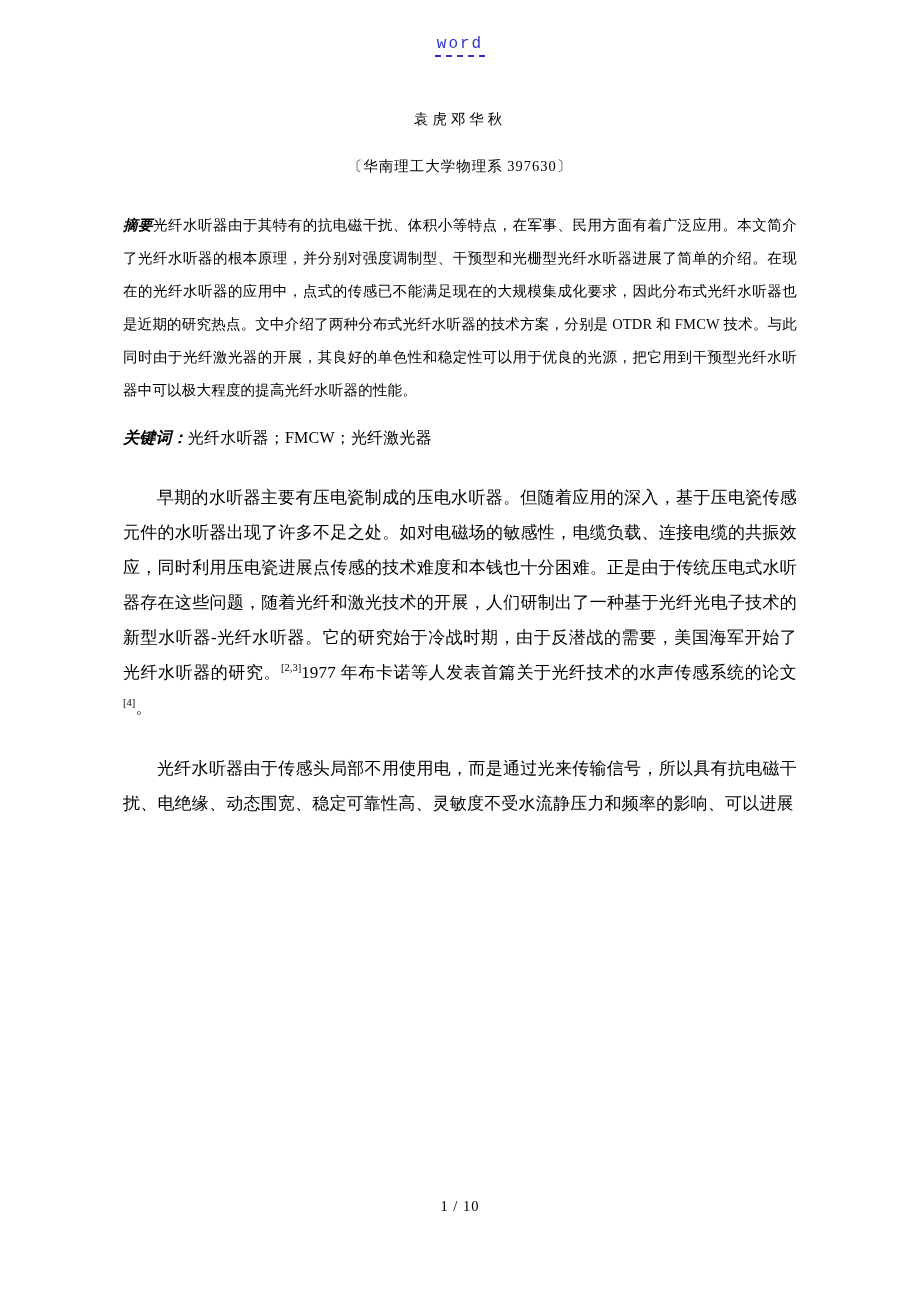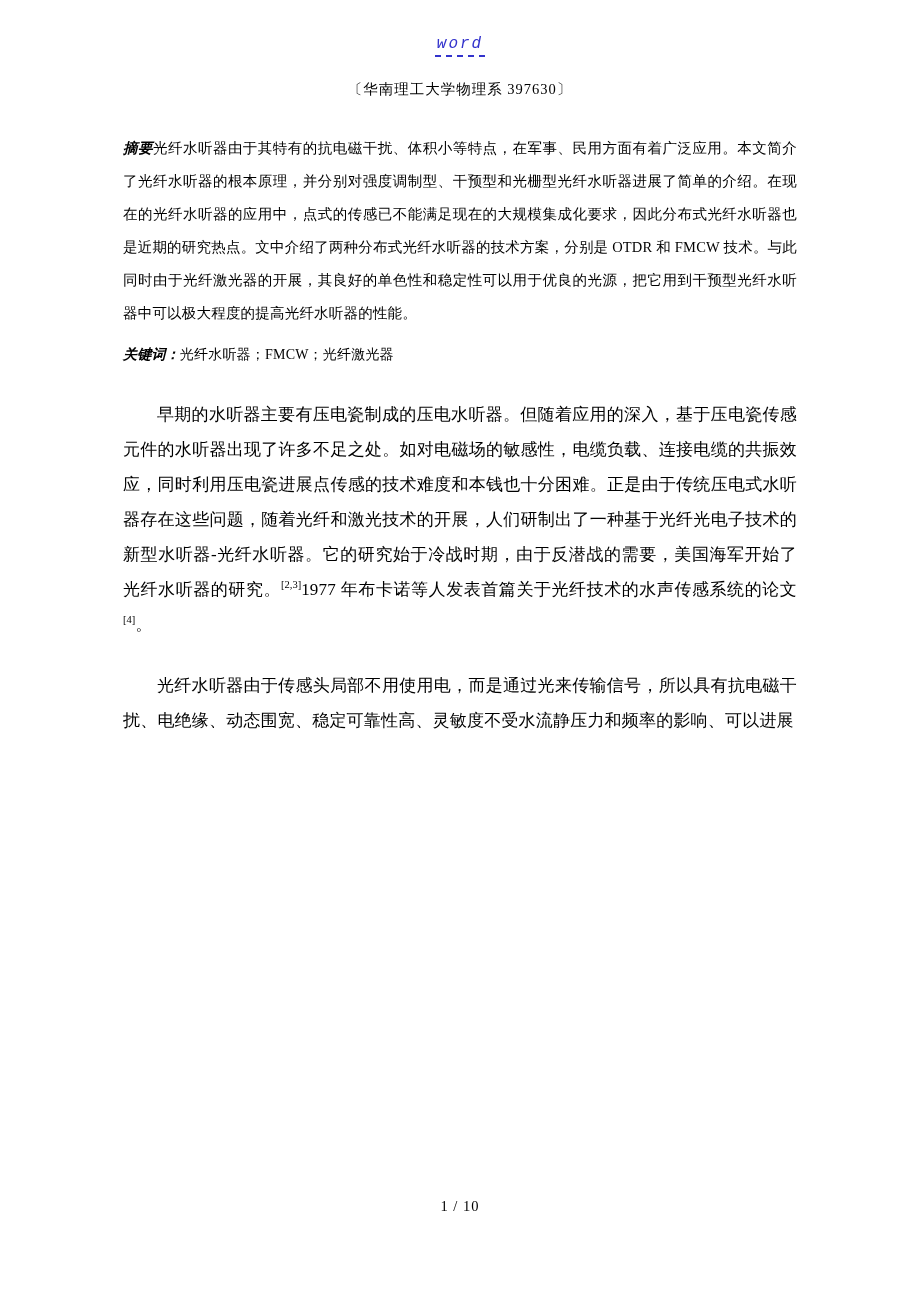--- a/index.html
+++ b/index.html
@@ -13,21 +13,20 @@
     background: #ffffff;
     overflow: hidden;
     font-family: "Liberation Serif", "DejaVu Serif", serif;
     color: #000000;
   }
   .content { padding: 0 123px; }
 
   .header-line {
     padding-top: 34px;
     text-align: center;
-    font-style: italic;
   }
   .word-link {
     font-family: "Liberation Mono", "DejaVu Sans Mono", monospace;
     font-size: 16px;
     color: #3333cc;
     text-decoration: none;
     border-bottom: 2px dashed #3333cc;
     padding: 0 2px 2px 2px;
     letter-spacing: 2px;
     cursor: pointer;
@@ -60,22 +59,22 @@
   .abstract {
     margin-top: 32px;
     font-size: 14.5px;
     line-height: 33px;
     text-align: justify;
     letter-spacing: 0.2px;
   }
   .abstract b, .keywords b { font-weight: bold; font-style: italic; }
 
   .keywords {
-    margin-top: 8px;
-    font-size: 14px;
+    margin-top: 14px;
+    font-size: 16px;
     line-height: 33px;
     letter-spacing: 0.2px;
   }
 
   .section-heading {
     margin-top: 90px;
     font-size: 17px;
     font-weight: bold;
     line-height: 25px;
   }
@@ -115,20 +114,21 @@
 <body>
 
 <div class="page">
   <div class="content">
 
     <div class="header-line">
       <a class="word-link">word</a>
     </div>
 
 
+    <div class="authors">袁虎邓华秋</div>
 
     <div class="affiliation">〔华南理工大学物理系  397630〕</div>
 
     <p class="abstract"><b>摘要</b><span>光纤水听器由于其特有的抗电磁干扰、体积小等特点，在军事、民用方面有着广泛应用。本文简介了光纤水听器的根本原理，并分别对强度调制型、干预型和光栅型光纤水听器进展了简单的介绍。在现在的光纤水听器的应用中，点式的传感已不能满足现在的大规模集成化要求，因此分布式光纤水听器也是近期的研究热点。文中介绍了两种分布式光纤水听器的技术方案，分别是 OTDR 和 FMCW 技术。与此同时由于光纤激光器的开展，其良好的单色性和稳定性可以用于优良的光源，把它用到干预型光纤水听器中可以极大程度的提高光纤水听器的性能。</span></p>
 
     <p class="keywords"><b>关键词：</b><span>光纤水听器；FMCW；光纤激光器</span></p>
 
 
 
     <p class="body-para"><span>早期的水听器主要有压电瓷制成的压电水听器。但随着应用的深入，基于压电瓷传感元件的水听器出现了许多不足之处。如对电磁场的敏感性，电缆负载、连接电缆的共振效应，同时利用压电瓷进展点传感的技术难度和本钱也十分困难。正是由于传统压电式水听器存在这些问题，随着光纤和激光技术的开展，人们研制出了一种基于光纤光电子技术的新型水听器-光纤水听器。它的研究始于冷战时期，由于反潜战的需要，美国海军开始了光纤水听器的研究。</span><sup class="cite">[2,3]</sup><span>1977 年布卡诺等人发表首篇关于光纤技术的水声传感系统的论文</span><sup class="cite">[4]</sup><span>。</span></p>

